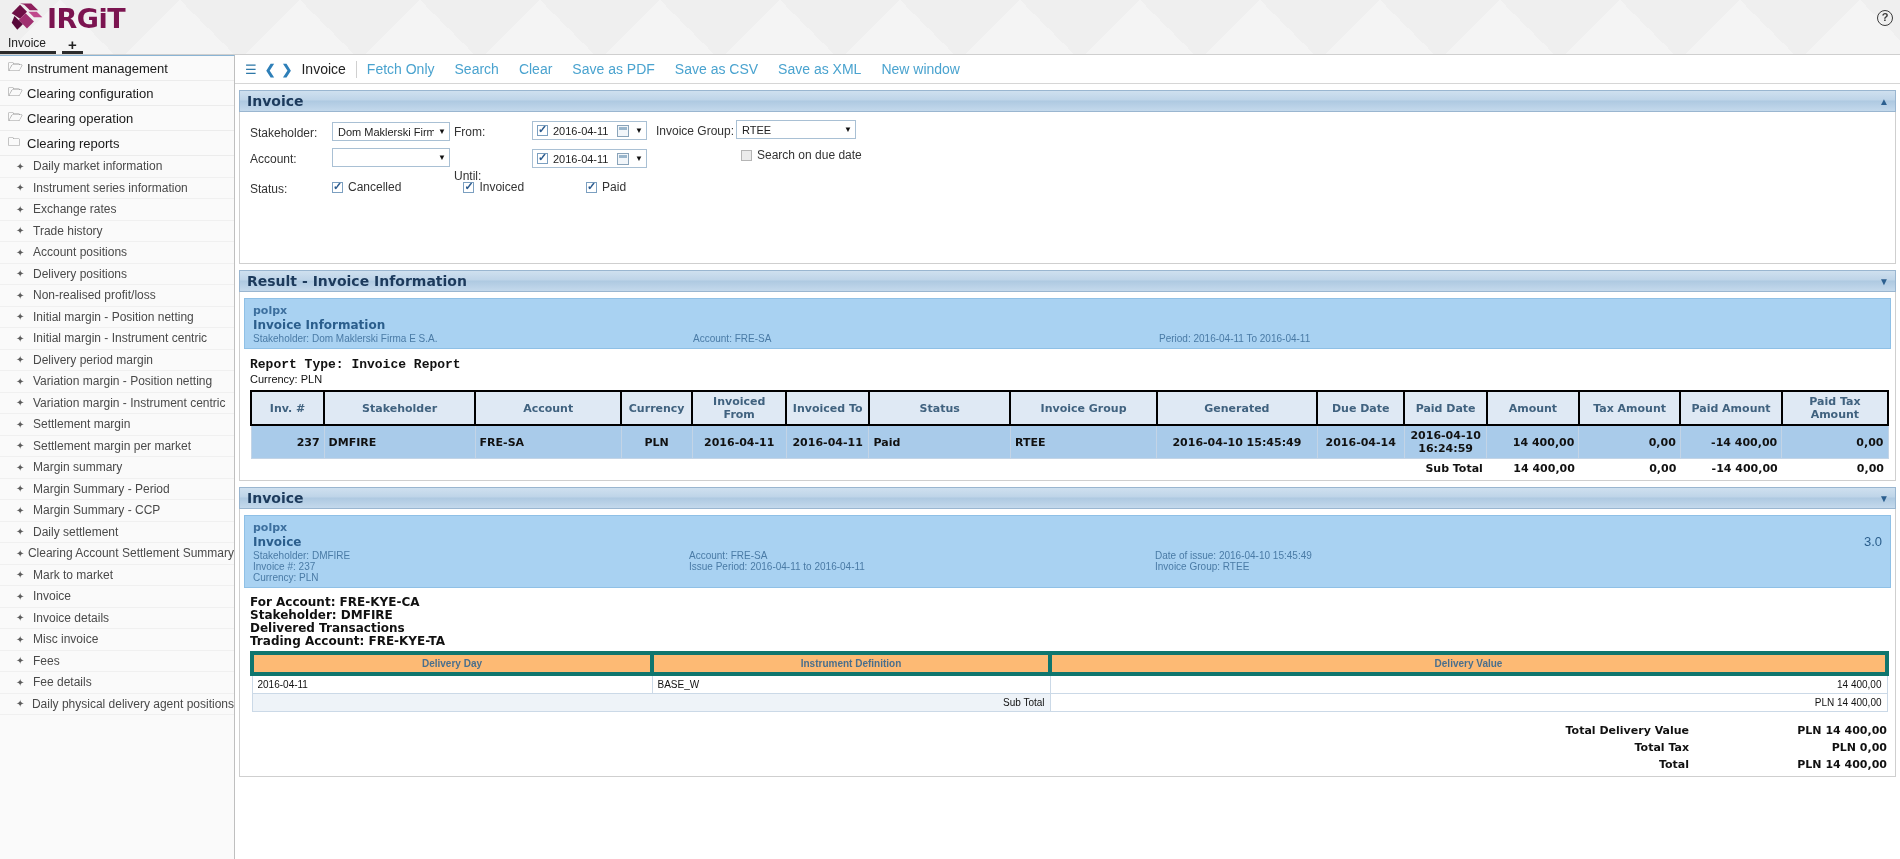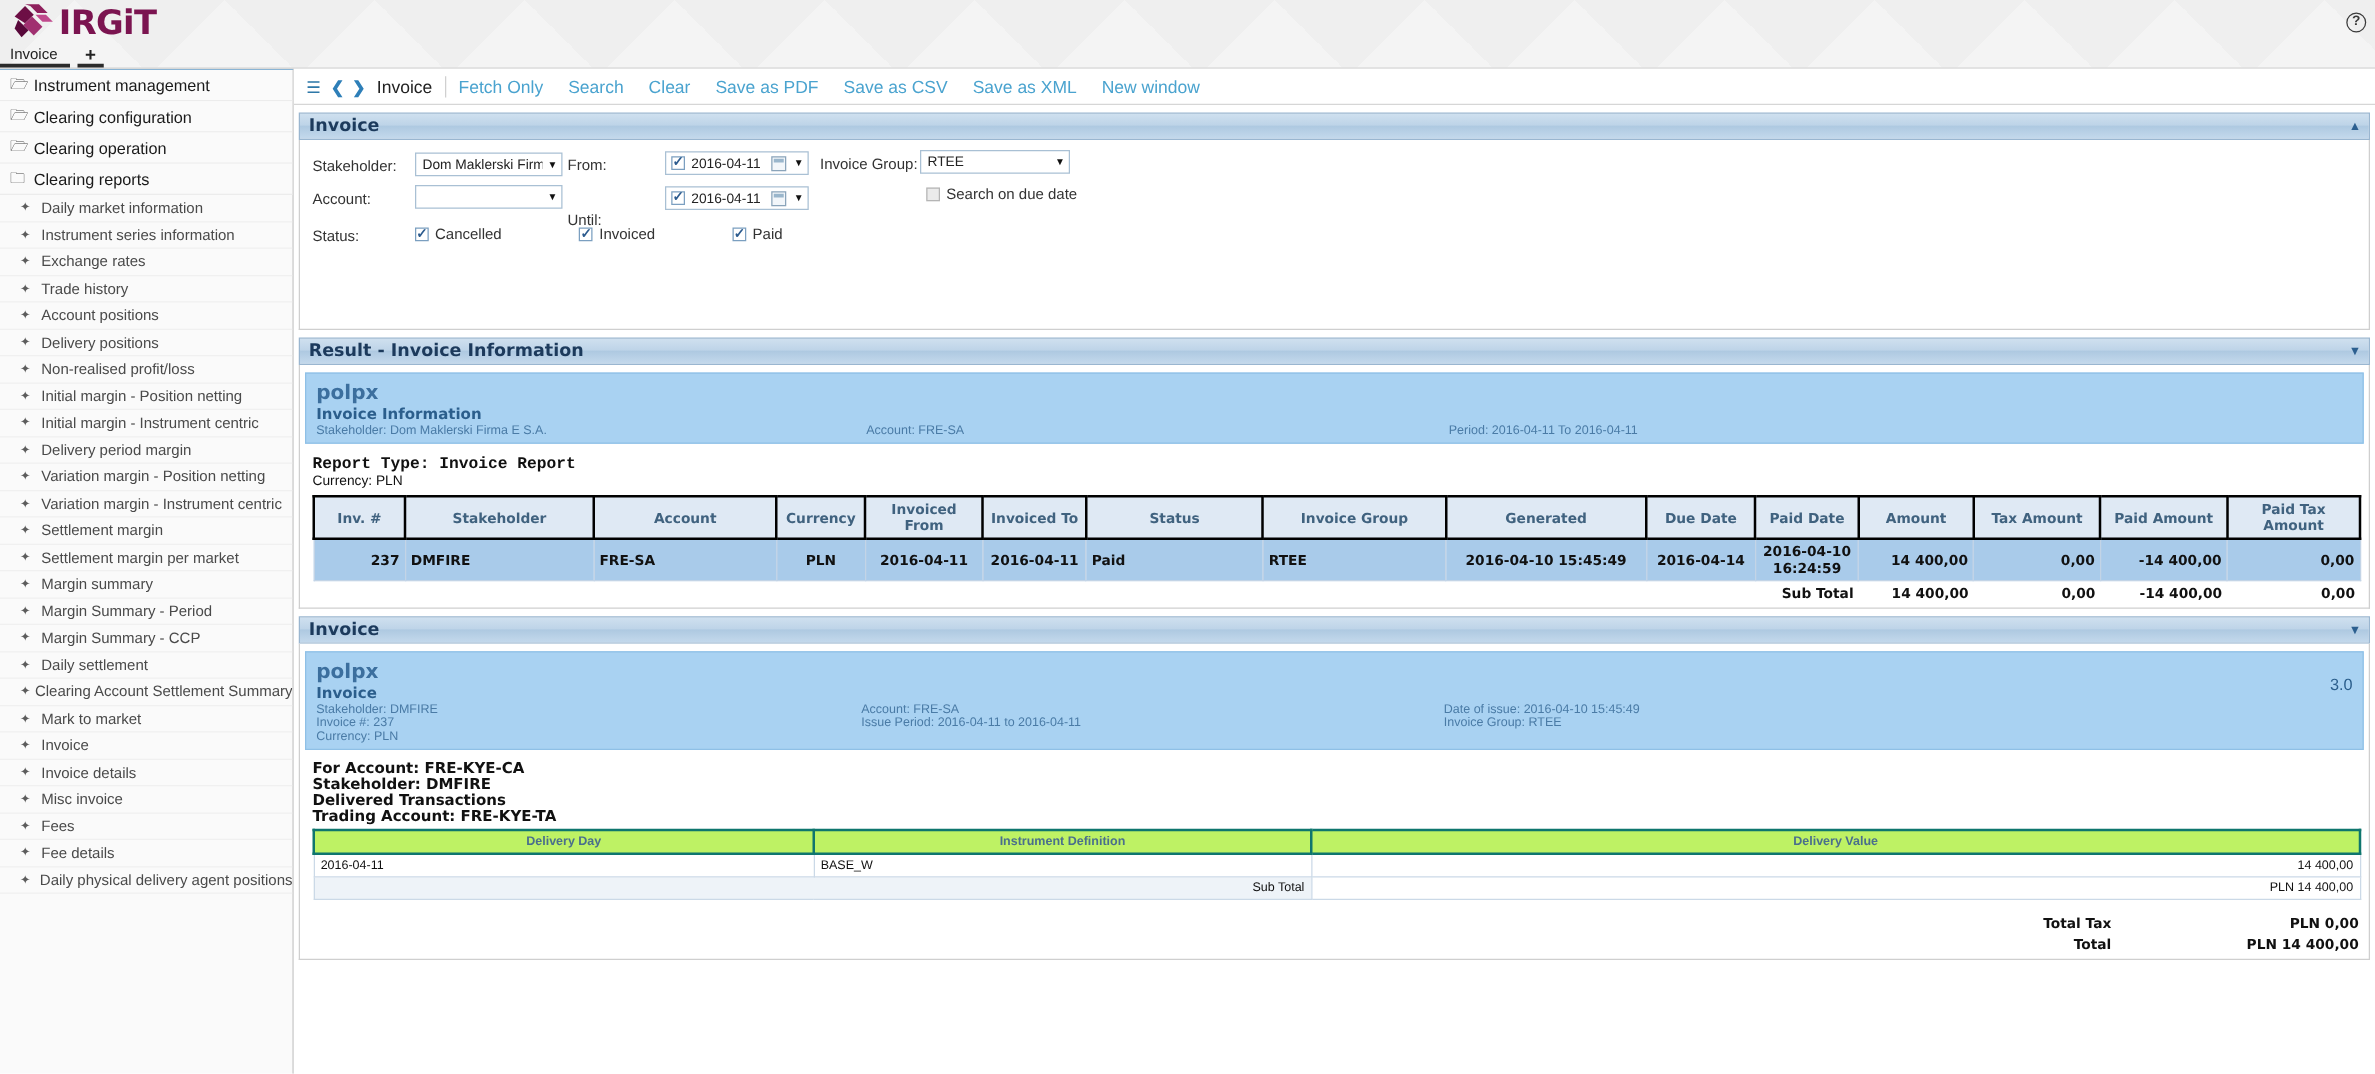--- a/index.html
+++ b/index.html
@@ -142,21 +142,21 @@
     content: ""; position: absolute; left: 1px; right: 1px; top: 1px; height: 3px;
     background: #9ab6cc;
   }
   .cbrow { display: flex; align-items: center; gap: 5px; font-size: 12px; color: #333; }
 
   
   .report-band {
     background: #a9d2f2; border: 1px solid #8fc0e6;
     padding: 5px 8px 4px 8px; position: relative; min-height: 42px;
   }
-  .rb-brand { font-size: 16px; font-weight: bold; color: #3c6f9e; font-family: "DejaVu Sans", sans-serif; }
+  .rb-brand { font-size: 11px; font-weight: bold; color: #3c6f9e; font-family: "DejaVu Sans", sans-serif; }
   .rb-title { font-size: 12px; font-weight: bold; color: #2b5e8c; font-family: "DejaVu Sans", sans-serif; margin-top: 1px; }
   .rb-cols { display: flex; margin-top: 1px; }
   .rb-cols > div { font-size: 10px; color: #4a7ba6; }
   .rb-ver { position: absolute; right: 8px; top: 18px; font-size: 13px; color: #2b5e8c; }
 
   .report-body { padding: 8px 2px 0 6px; }
   .rep-h { font-size: 13px; font-weight: bold; color: #111; font-family: Liberation Mono, monospace; }
   .rep-sub { font-size: 11px; color: #111; margin-top: 1px; }
 
   table.grid { border-collapse: collapse; width: 100%; table-layout: fixed; }
@@ -173,21 +173,21 @@
   tr.datarow td { background: #a9cbea; }
   tr.totalrow td { background: #fff; border: none; border-top: 1px solid #d5e1ec; }
   .ta-r { text-align: right; }
   .ta-c { text-align: center; margin-left: 43px; }
   .ta-l { text-align: left; }
 
   
   .inv-head { font-size: 12px; font-weight: bold; color: #111; line-height: 13px; font-family: "DejaVu Sans", sans-serif; }
   table.grid2 { border-collapse: collapse; width: 100%; table-layout: fixed; margin-top: 3px; }
   table.grid2 th {
-    background: #bef264; border: 2px solid #0f766e;
+    background: #fdba74; border: 4px solid #0f766e;
     font-size: 10px; font-weight: bold; color: #4a6f8c;
     padding: 3px 12px; text-align: center;
   }
   table.grid2 td {
     border: 1px solid #cbd9e7; font-size: 10px; padding: 3px 5px; color: #111;
   }
   .shaded { background: #eef3f8; }
   .sumtbl { width: 100%; margin-top: 9px; }
   .sumtbl td { font-size: 11px; font-weight: bold; color: #111; padding: 1px 0; font-family: "DejaVu Sans", sans-serif; }
 </style>
@@ -581,20 +581,24 @@
                 <tr>
                   <td colspan="2" class="ta-r shaded">Sub Total</td>
                   <td class="ta-r">PLN 14 400,00</td>
                 </tr>
               </tbody>
           </table>
 
           <table class="sumtbl">
             <tbody id="tot-body">
                 <tr>
+                  <td class="ta-r" style="width:88%">Total Delivery Value</td>
+                  <td class="ta-r">PLN 14 400,00</td>
+                </tr>
+                <tr>
                   <td class="ta-r" style="width:88%">Total Tax</td>
                   <td class="ta-r">PLN 0,00</td>
                 </tr>
                 <tr>
                   <td class="ta-r" style="width:88%">Total</td>
                   <td class="ta-r">PLN 14 400,00</td>
                 </tr>
               </tbody>
           </table>
         </div>

